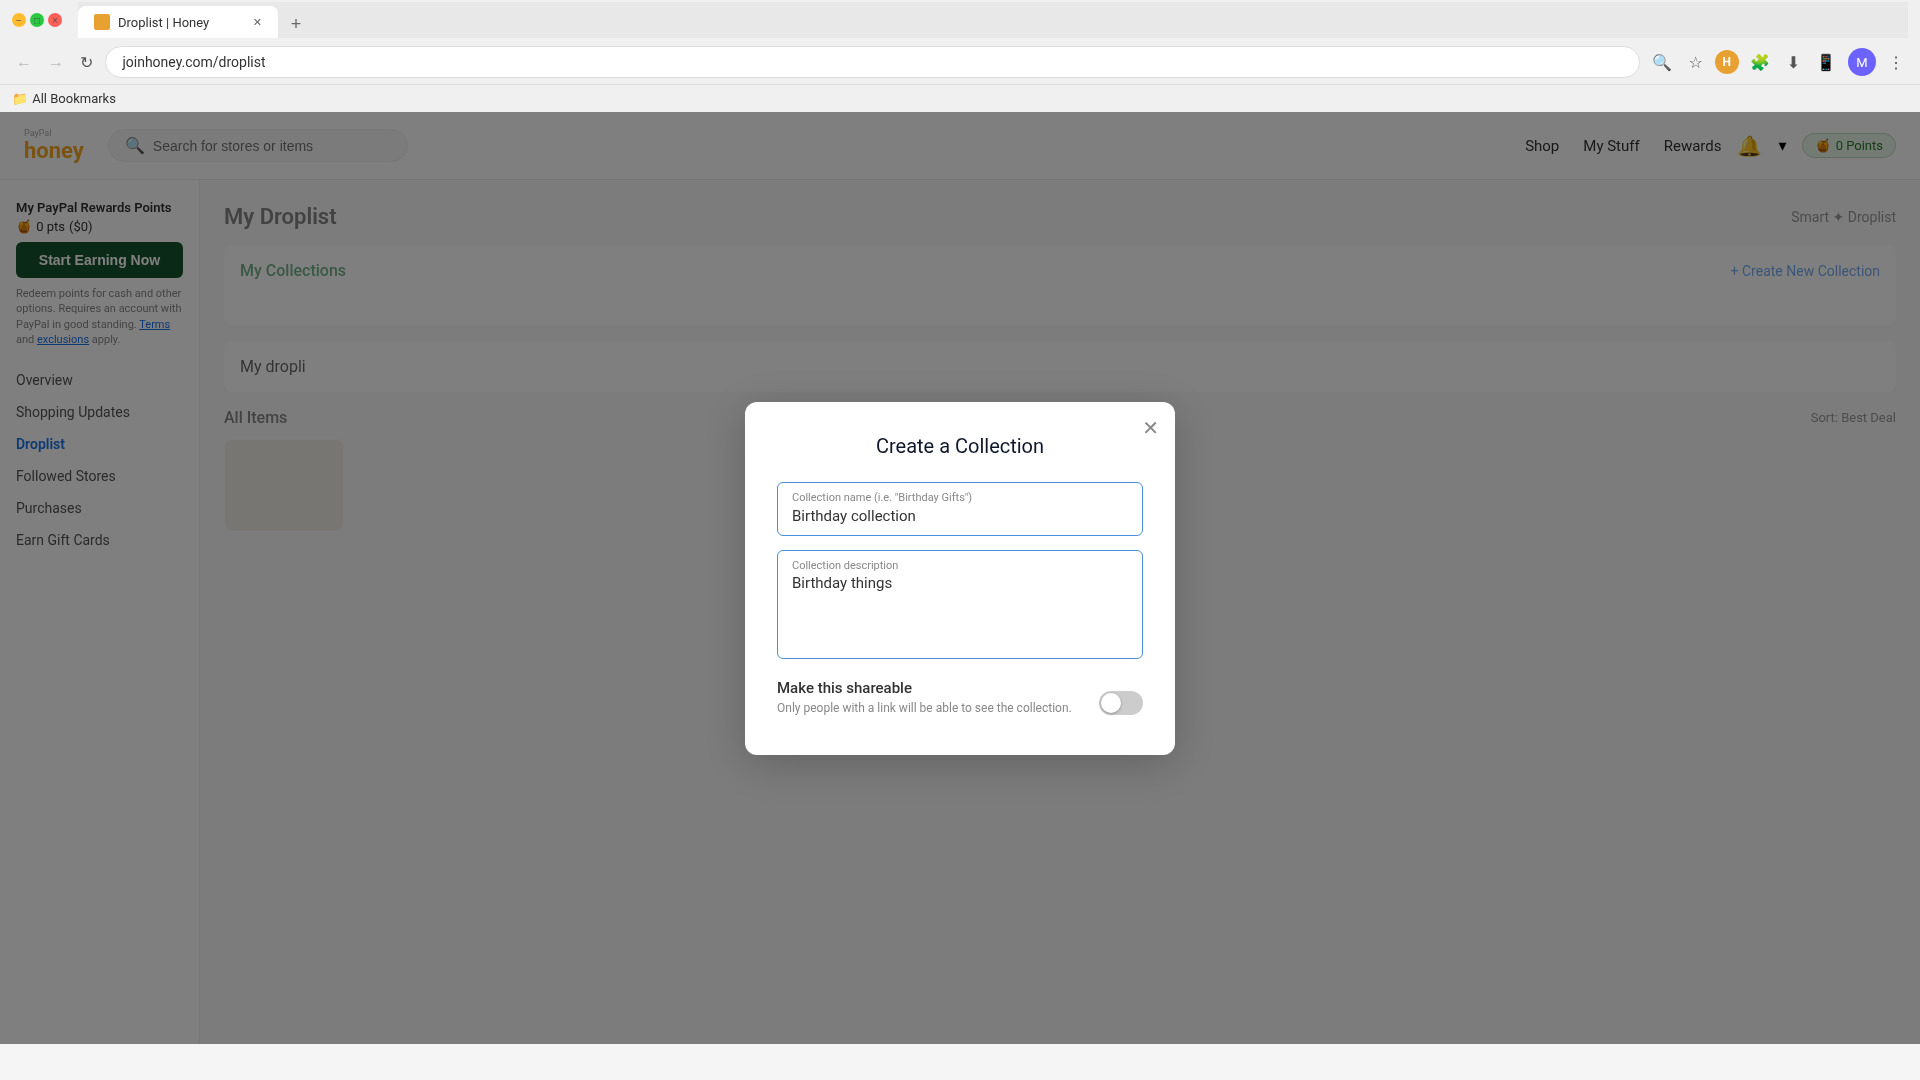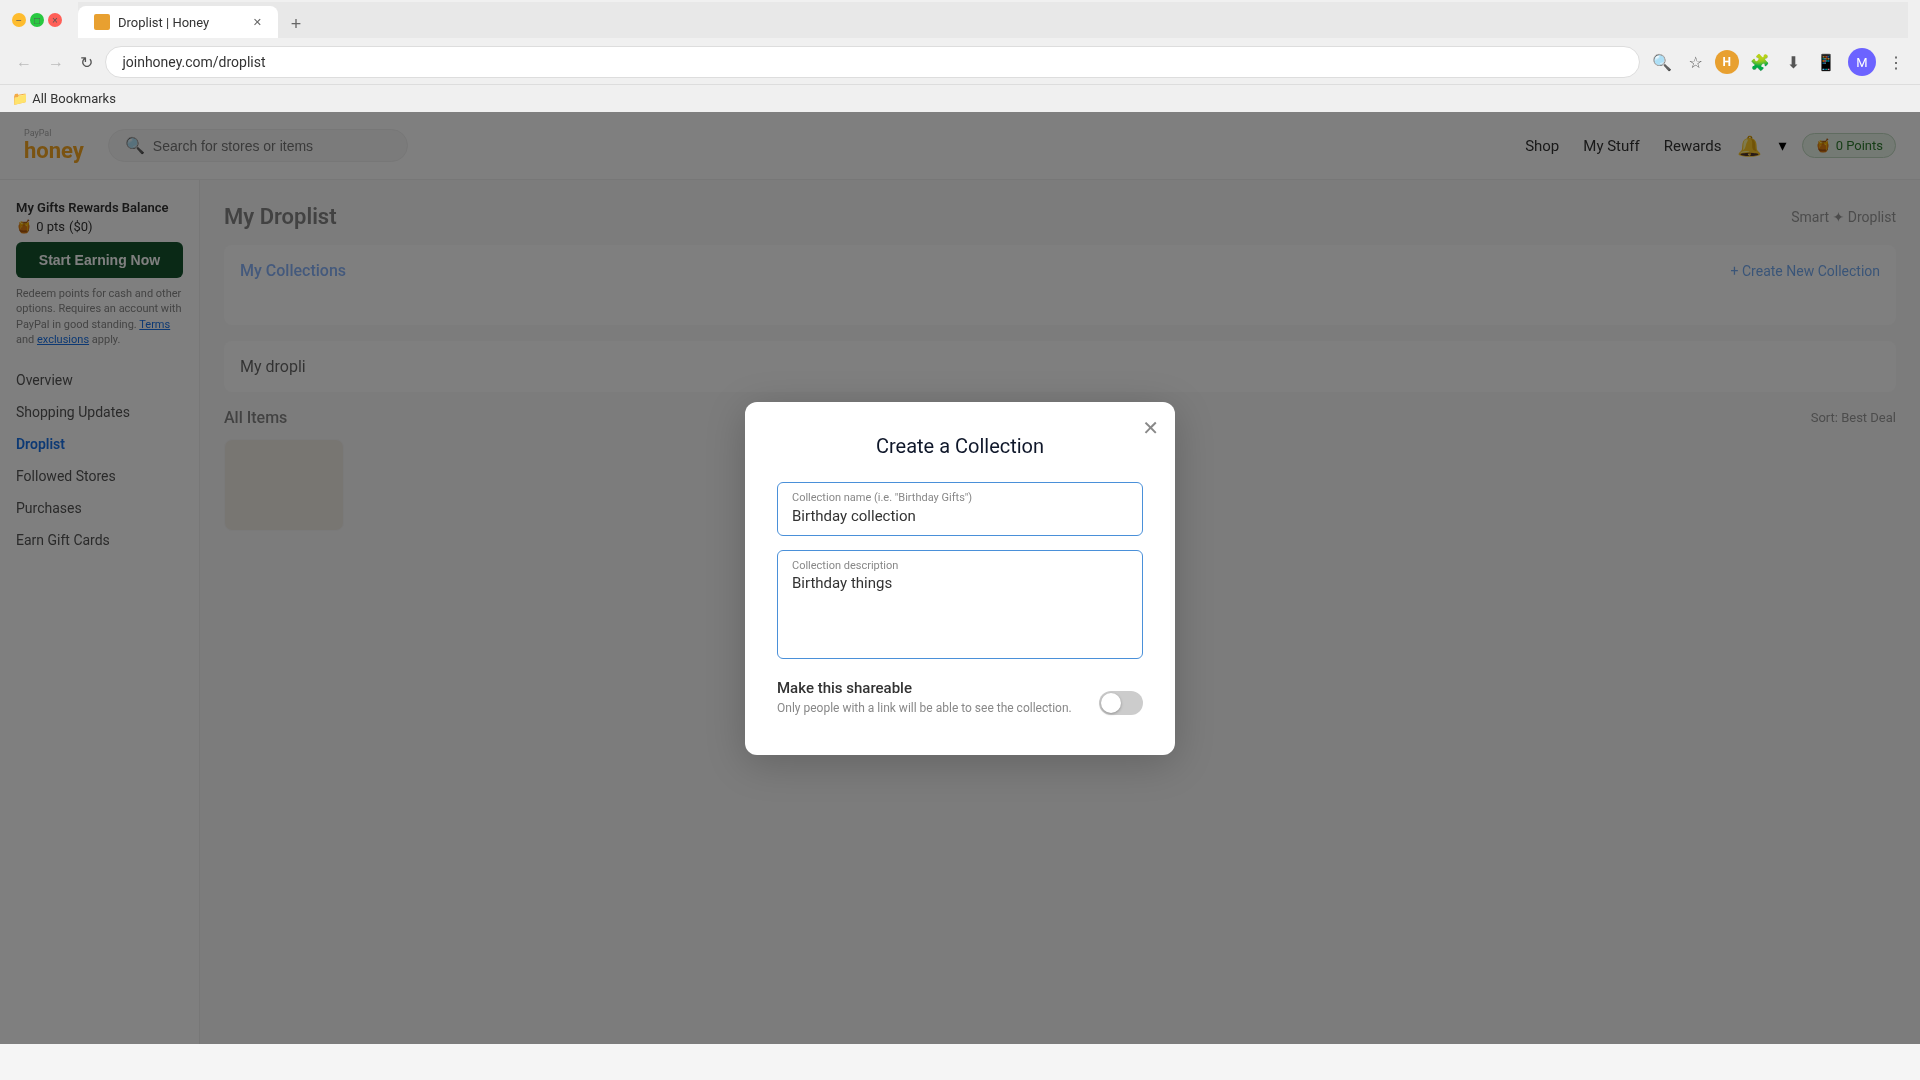--- a/index.html
+++ b/index.html
@@ -51,21 +51,21 @@
     .sidebar-nav { margin-top: 16px; }
     .sidebar-nav-item { padding: 8px 0; font-size: 14px; color: #555; cursor: pointer; }
     .sidebar-nav-item.active { color: #1a73e8; font-weight: 600; }
 
     
     .right-content { flex: 1; padding: 24px; background: #f5f5f5; overflow: hidden; }
     .page-header { display: flex; justify-content: space-between; align-items: center; margin-bottom: 16px; }
     .page-title { font-size: 22px; font-weight: 600; color: #333; }
     .smart-droplist { display: flex; align-items: center; gap: 4px; font-size: 14px; color: #555; cursor: pointer; }
     .collections-header { display: flex; justify-content: space-between; align-items: center; margin-bottom: 12px; }
-    .collections-title { font-size: 16px; color: #3b82f6; font-weight: 500; }
+    .collections-title { font-size: 16px; color: #15803d; font-weight: 500; }
     .create-new-btn { color: #1a73e8; font-size: 14px; cursor: pointer; display: flex; align-items: center; gap: 4px; }
     .section-area { background: #fff; border-radius: 8px; padding: 16px; margin-bottom: 16px; min-height: 80px; }
     .all-items-header { display: flex; justify-content: space-between; align-items: center; margin-bottom: 12px; }
     .all-items-title { font-size: 16px; color: #333; font-weight: 500; }
     .sort-btn { font-size: 13px; color: #555; cursor: pointer; display: flex; align-items: center; gap: 4px; }
 
     
     .overlay { position: absolute; top: 0; left: 0; width: 100%; height: 100%; background: rgba(0,0,0,0.5); z-index: 100; display: flex; align-items: center; justify-content: center; }
 
     
@@ -158,21 +158,21 @@
         <span>🍯</span>
         <span>0 Points</span>
       </div>
     </div>
   </div>
 
   <div class="main-content">
 
     <div class="sidebar">
       <div class="sidebar-section">
-        <div class="sidebar-label">My Gifts Rewards Balance</div>
+        <div class="sidebar-label">My PayPal Rewards Points</div>
         <div class="sidebar-pts">
           <span>🍯</span>
           <span>0 pts</span>
           <span>($0)</span>
         </div>
         <button class="earn-btn">Start Earning Now</button>
         <div class="sidebar-text">
           <span>Redeem points for cash and other options. Requires an account with PayPal in good standing.</span>
           <a class="sidebar-link">Terms</a>
           and

